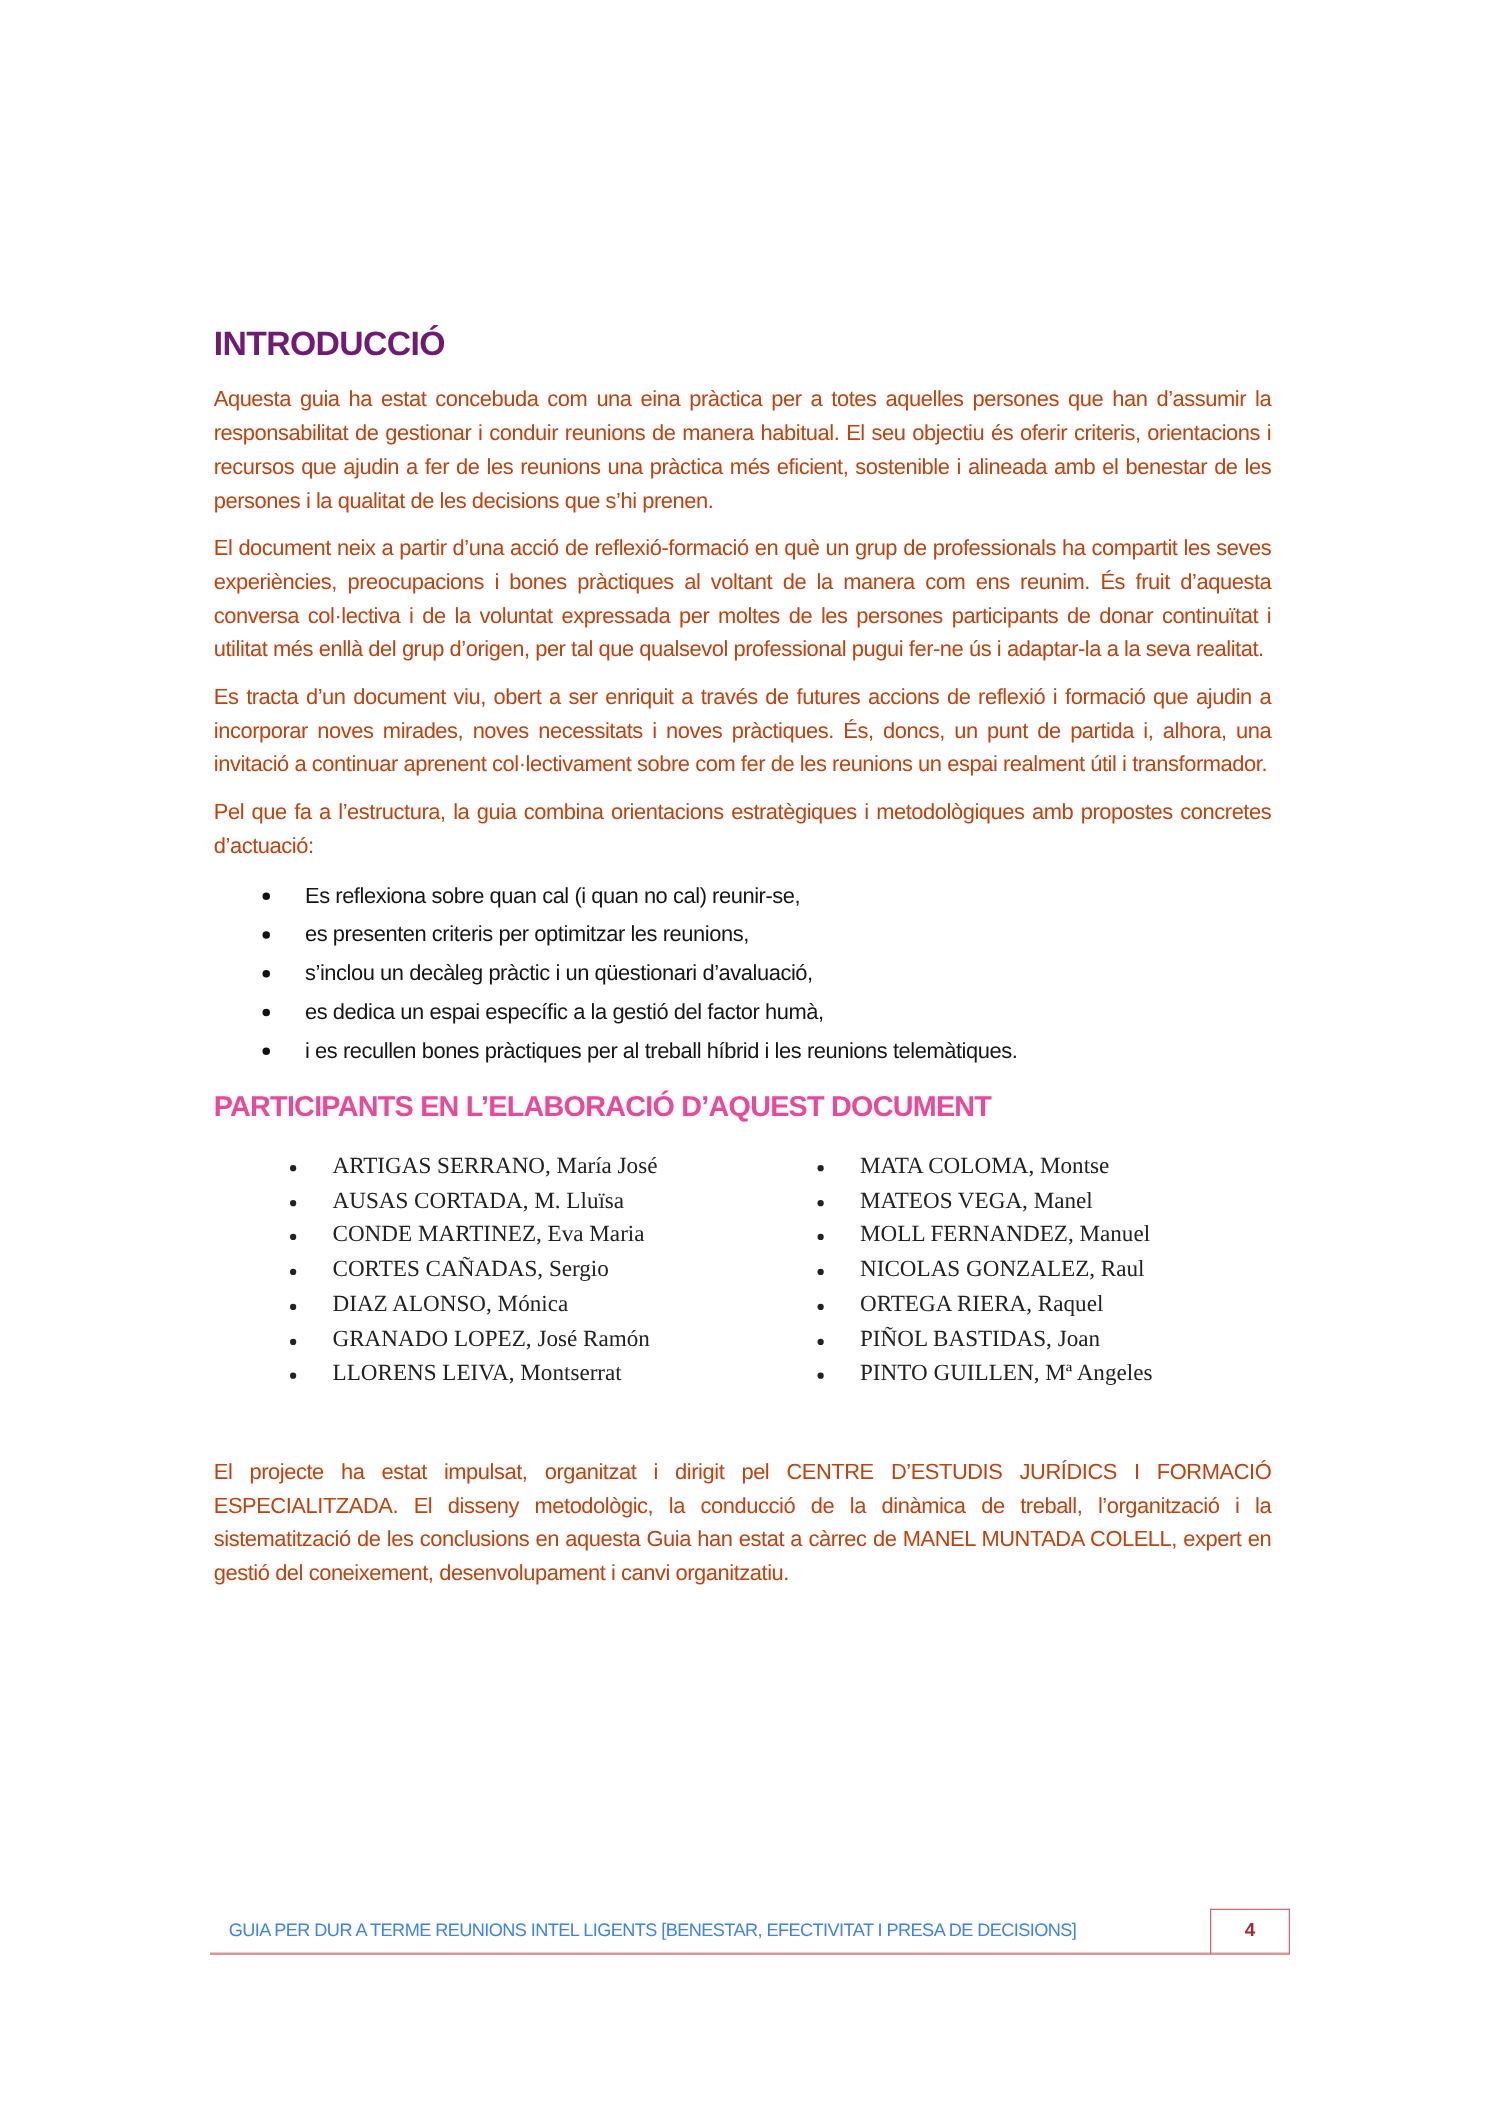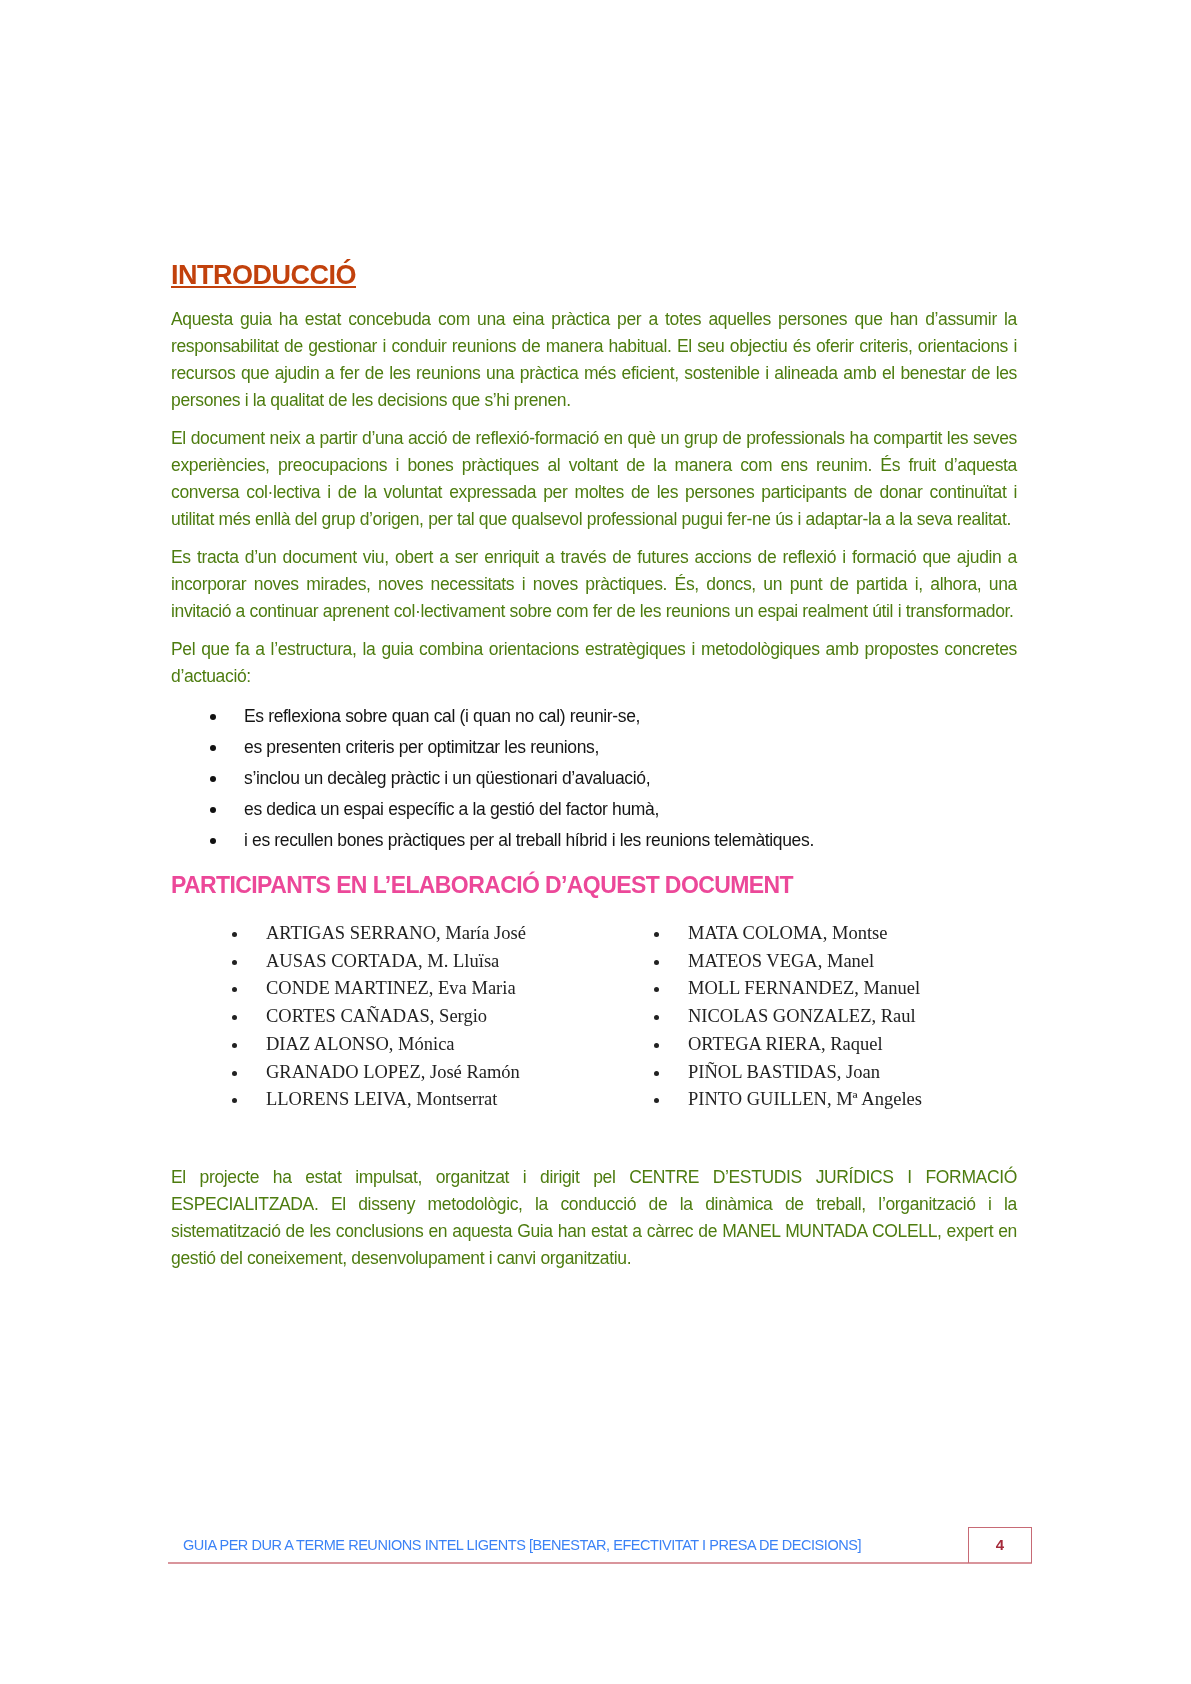--- a/index.html
+++ b/index.html
@@ -21,41 +21,40 @@
       top: 258px;
       width: 846px;
     }
     h1.section-title {
       margin: 0 0 14px 0;
       font-family: "Liberation Sans", sans-serif;
       font-weight: bold;
       font-size: 27px;
       letter-spacing: -0.5px;
       line-height: 34px;
-      color: #c2410c;
-      text-decoration: underline;
+      color: #701a75;
     }
     h2.section-title {
       margin: 14px 0 8px 0;
       font-family: "Liberation Sans", sans-serif;
       font-weight: bold;
       font-size: 23px;
       letter-spacing: -0.6px;
       line-height: 30px;
       color: #ec4899;
     }
     p.body {
       margin: 0 0 11px 0;
       font-family: "Liberation Sans", sans-serif;
       font-size: 17.5px;
       line-height: 27px;
       text-align: justify;
       letter-spacing: -0.35px;
       word-spacing: 0px;
-      color: #4d7c0f;
+      color: #c2410c;
     }
     ul.bullets {
       list-style: none;
       margin: 4px 0 6px 0;
       padding: 0;
     }
     ul.bullets li {
       position: relative;
       padding-left: 73px;
       font-family: "Liberation Sans", sans-serif;

